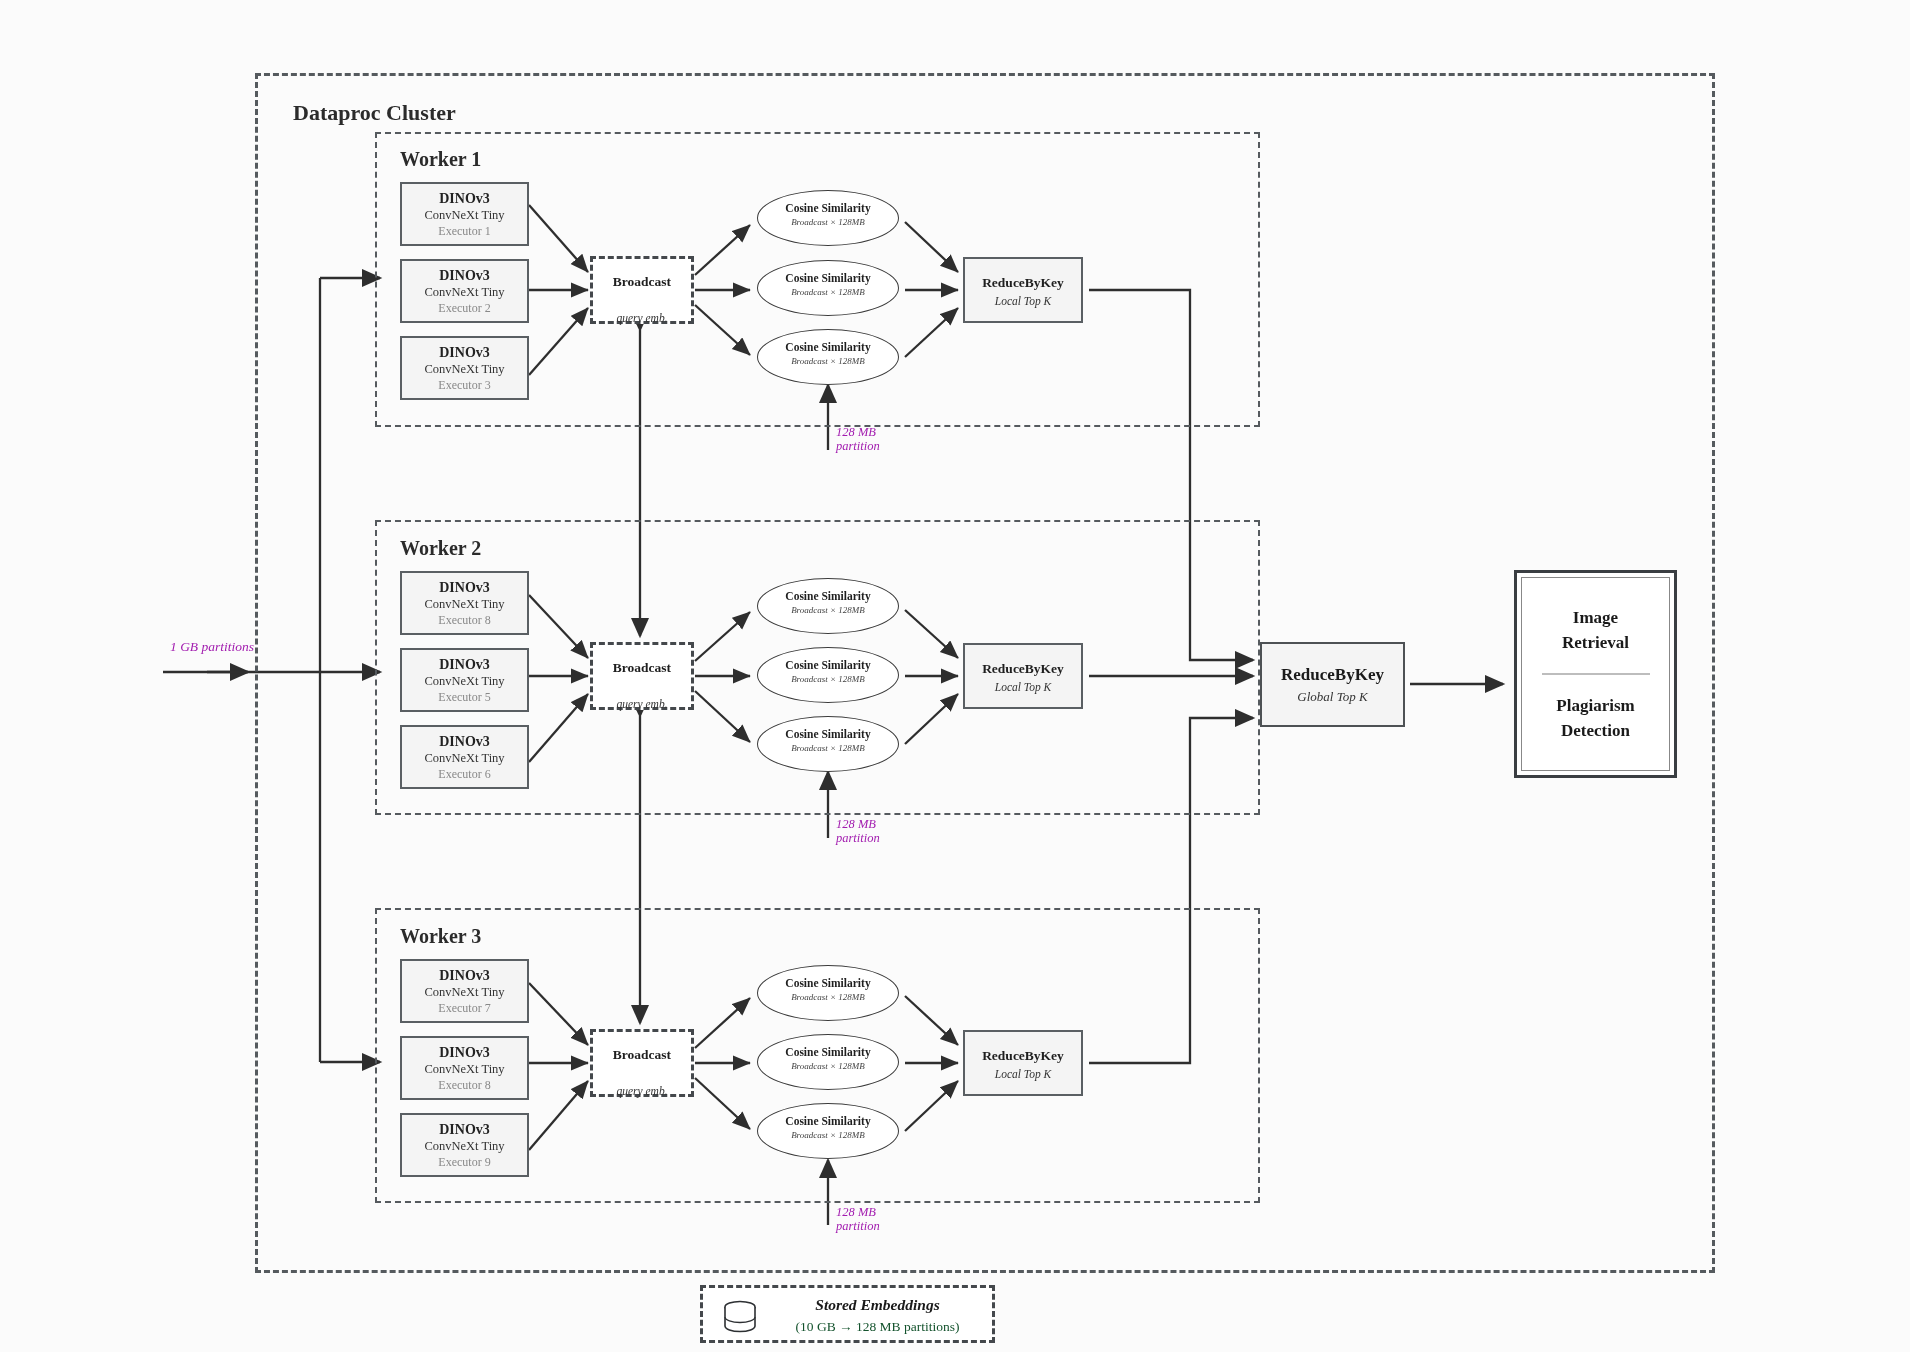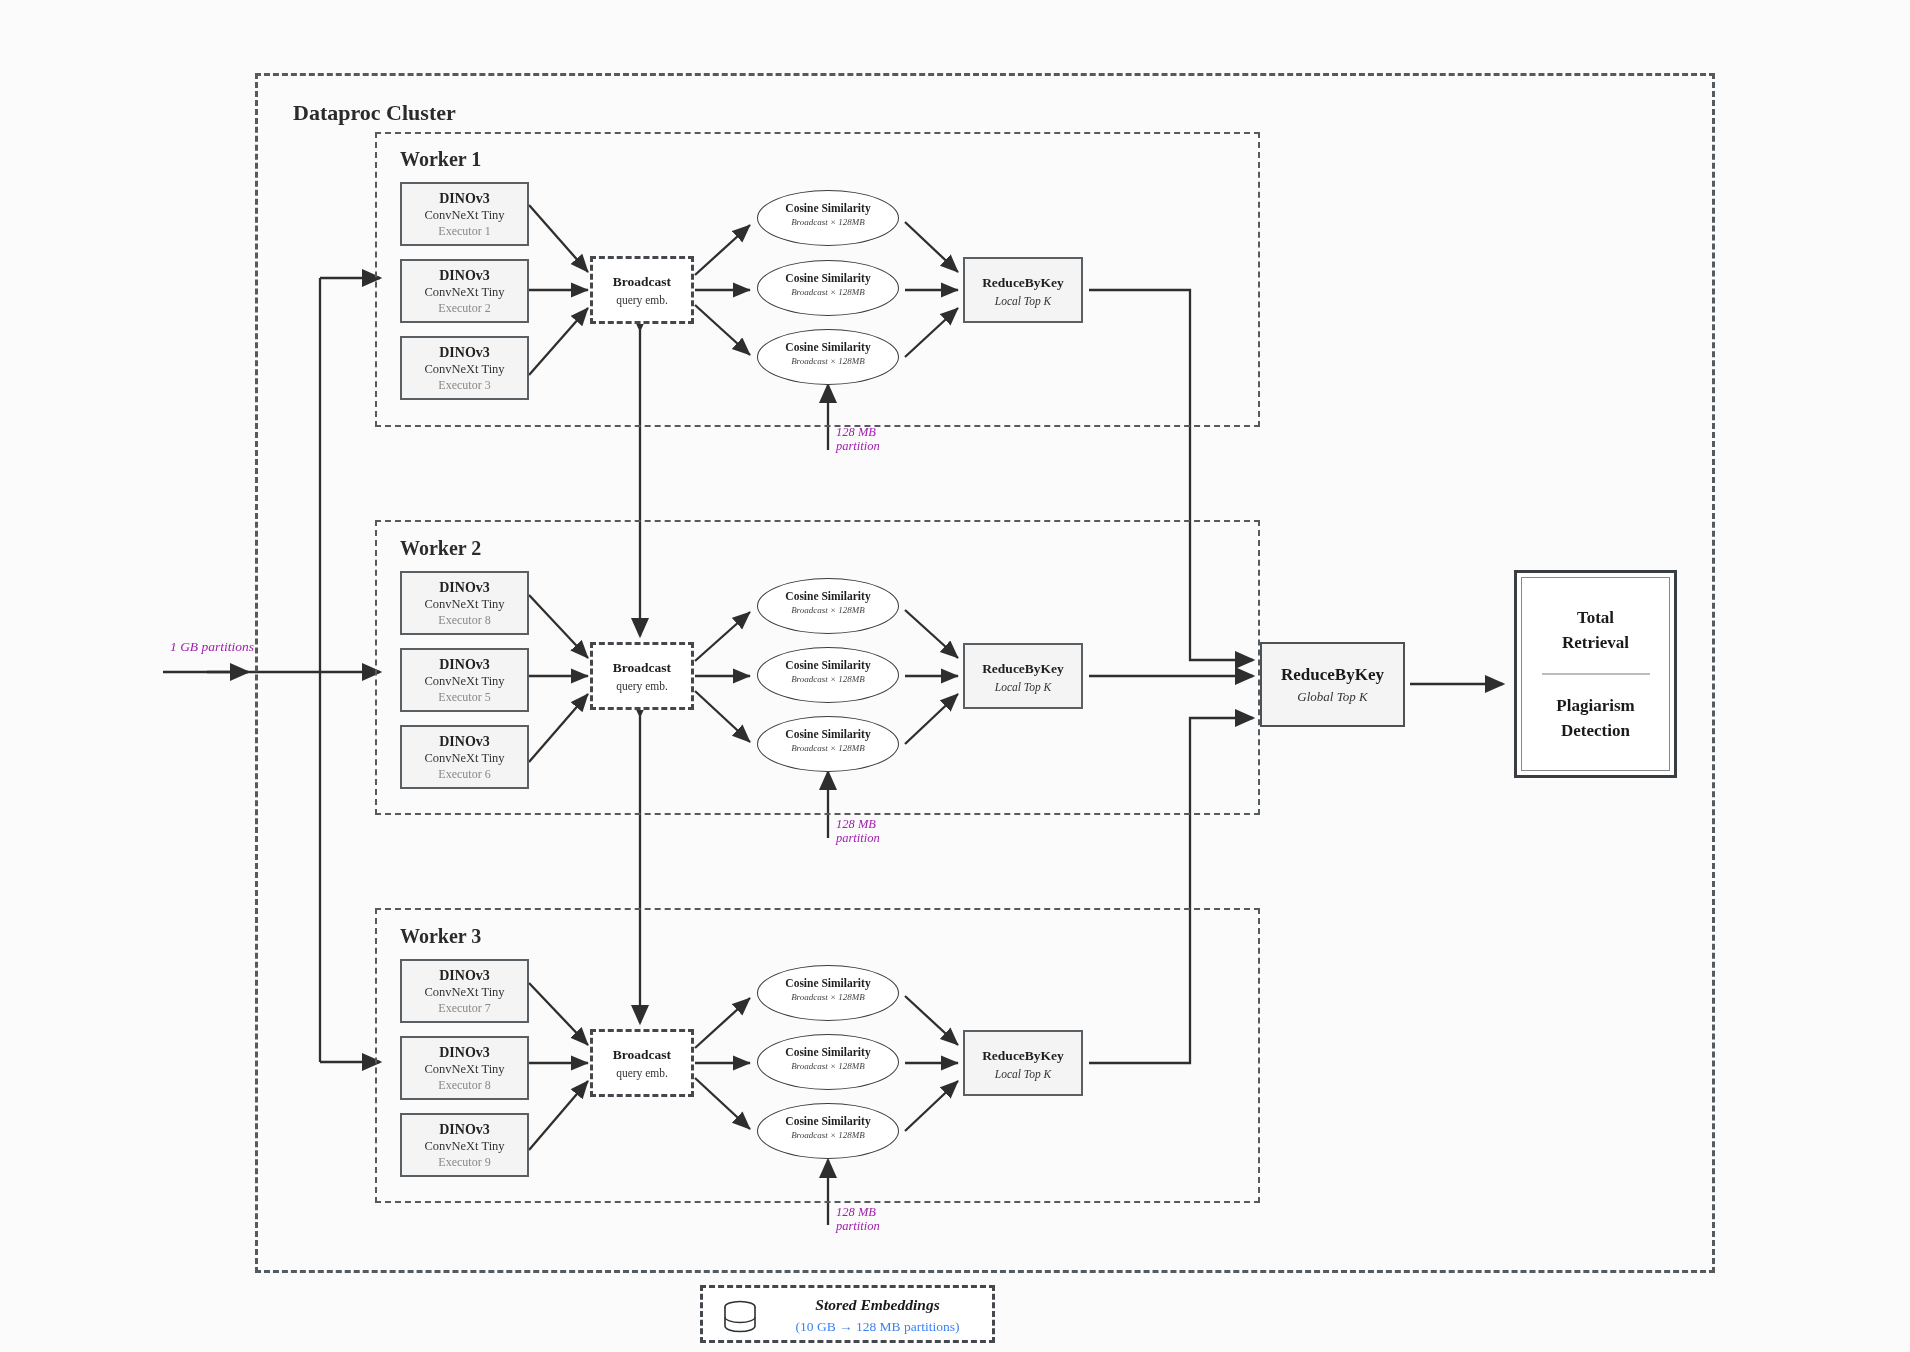--- a/index.html
+++ b/index.html
@@ -72,21 +72,21 @@
 
   
   .broadcast {
     width: 104px; height: 68px;
     border: 3px dashed #44484c;
     background: #ffffff;
     text-align: center;
     padding-top: 14px;
   }
   .broadcast .b-title { font-size: 13.5px; font-weight: bold; color: #1f1f1f; line-height: 18px; }
-  .broadcast .b-sub   { font-size: 11.5px; color: #333; line-height: 18px; }
+  .broadcast .b-sub   { font-size: 11.5px; font-style: italic; color: #333; line-height: 18px; margin-top: 18px; }
 
   
   .cos {
     width: 142px; height: 56px;
     border: 1.8px solid #3b3b3b;
     border-radius: 50%;
     background: #ffffff;
     text-align: center;
     padding-top: 10px;
   }
@@ -159,21 +159,21 @@
     background: #ffffff;
   }
   .store .s-title {
     position: absolute; left: 62px; top: 8px; width: 225px;
     text-align: center;
     font-size: 15.5px; font-style: italic; font-weight: bold; color: #1a1a1a;
   }
   .store .s-sub {
     position: absolute; left: 62px; top: 31px; width: 225px;
     text-align: center;
-    font-size: 13.5px; color: #3b82f6;
+    font-size: 13.5px; color: #14532d;
   }
   .db-icon { position: absolute; left: 18px; top: 12px; width: 38px; height: 34px; }
 
   
   .edge-label {
     font-size: 12.5px; font-style: italic; color: #a21caf;
     line-height: 14px;
     white-space: nowrap;
   }
   .edge-label.big { font-size: 13.5px; }
@@ -400,21 +400,21 @@
     <div>partition</div>
   </div>
 
   <div class="abs rbk-global">
     <div class="g-title">ReduceByKey</div>
     <div class="g-sub">Global Top K</div>
   </div>
 
   <div class="abs outbox">
     <div class="outbox-inner">
-      <div class="o-line">Total</div>
+      <div class="o-line">Image</div>
       <div class="o-line">Retrieval</div>
       <div class="out-div"></div>
       <div class="o-line">Plagiarism</div>
       <div class="o-line">Detection</div>
     </div>
   </div>
 
   <div class="abs edge-label big" style="left:170px;top:640px;">1 GB partitions</div>
 
   <div class="abs store">

